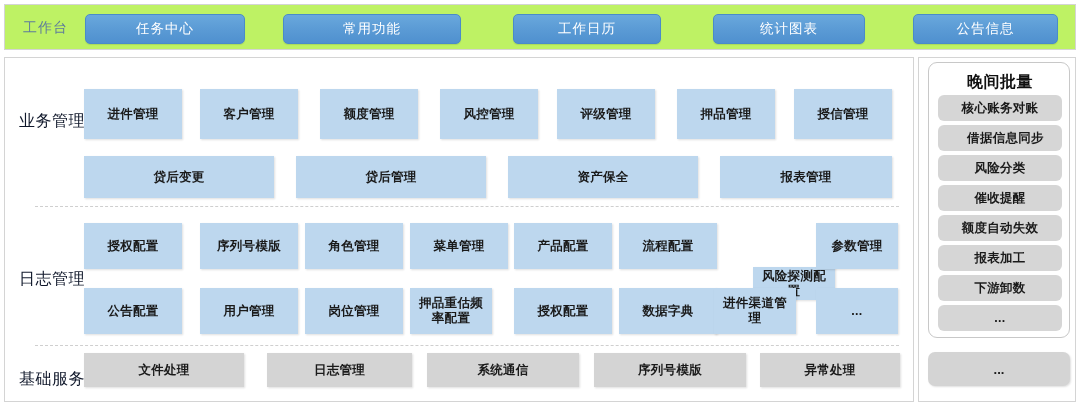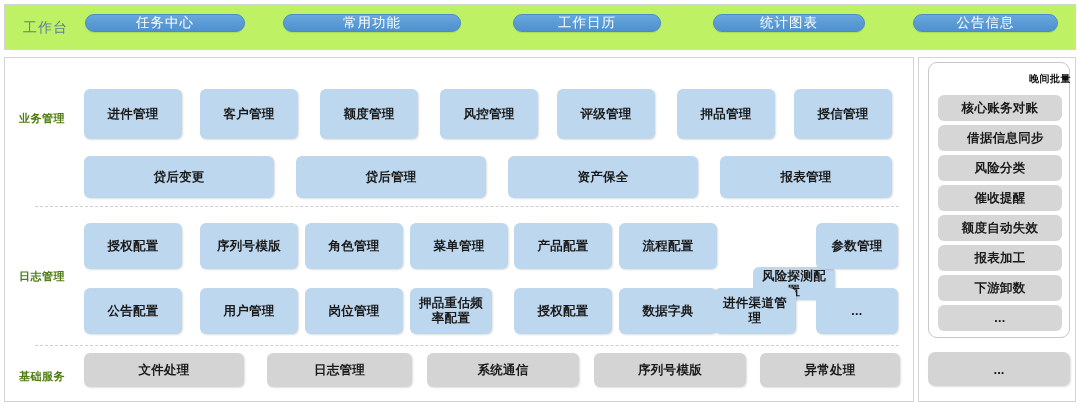--- a/index.html
+++ b/index.html
@@ -31,22 +31,22 @@
     left: 18px;
     top: 14px;
     font-size: 14px;
     color: #5f7d9b;
     letter-spacing: 1px;
     white-space: nowrap;
   }
   .nav-btn {
     position: absolute;
     top: 9px;
-    height: 18px;
-    border-radius: 11px;
+    height: 30px;
+    border-radius: 5px;
     background: linear-gradient(to bottom, #69a8dd 0%, #5b9bd5 50%, #4f90cf 100%);
     border: 1px solid #4a8bc9;
     box-sizing: border-box;
     color: #ffffff;
     font-size: 13.5px;
     letter-spacing: 1px;
     display: flex;
     align-items: center;
     justify-content: center;
     box-shadow: 0 1px 1px rgba(0,0,0,0.10);
@@ -59,37 +59,37 @@
     top: 57px;
     width: 910px;
     height: 345px;
     background: #ffffff;
     border: 1px solid #d4d4d4;
     box-sizing: border-box;
   }
   .section-label {
     position: absolute;
     left: 14px;
-    font-size: 11px;
-    font-weight: bold;
-    color: #4d7c0f;
+    font-size: 16px;
+    font-weight: normal;
+    color: #0f172a;
     letter-spacing: 0.5px;
     white-space: nowrap;
   }
   .divider {
     position: absolute;
     left: 30px;
     width: 864px;
     height: 0;
     border-top: 1px dashed #cfcfcf;
   }
 
   .tile {
     position: absolute;
-    border-radius: 6px;
+    border-radius: 0;
     box-sizing: border-box;
     display: flex;
     align-items: center;
     justify-content: center;
     text-align: center;
     font-size: 12.5px;
     font-weight: bold;
     color: #1a1a1a;
     letter-spacing: 0.3px;
     line-height: 15px;
@@ -114,22 +114,22 @@
     background: #ffffff;
     border: 1px solid #c8c8c8;
     border-radius: 9px;
     box-sizing: border-box;
   }
   .side-title {
     position: absolute;
     left: 0;
     top: 9px;
     width: 142px;
-    text-align: right;
-    font-size: 10px;
+    text-align: center;
+    font-size: 16px;
     font-weight: bold;
     color: #111111;
     letter-spacing: 0.5px;
   }
   .side-item {
     position: absolute;
     left: 9px;
     width: 124px;
     height: 26px;
     border-radius: 6px;

